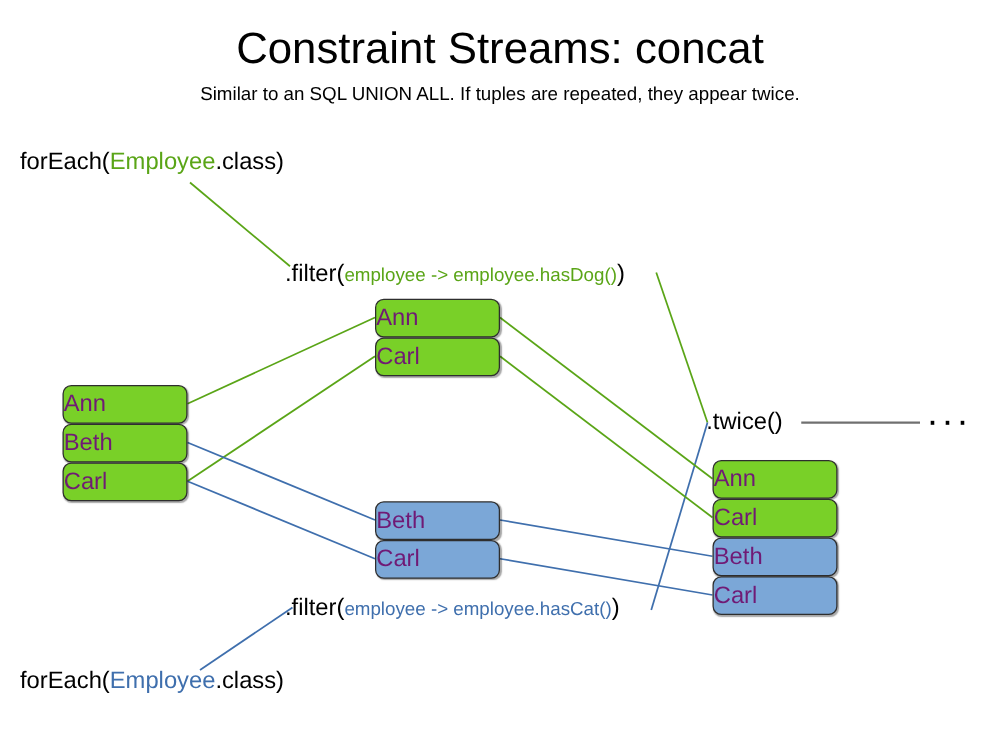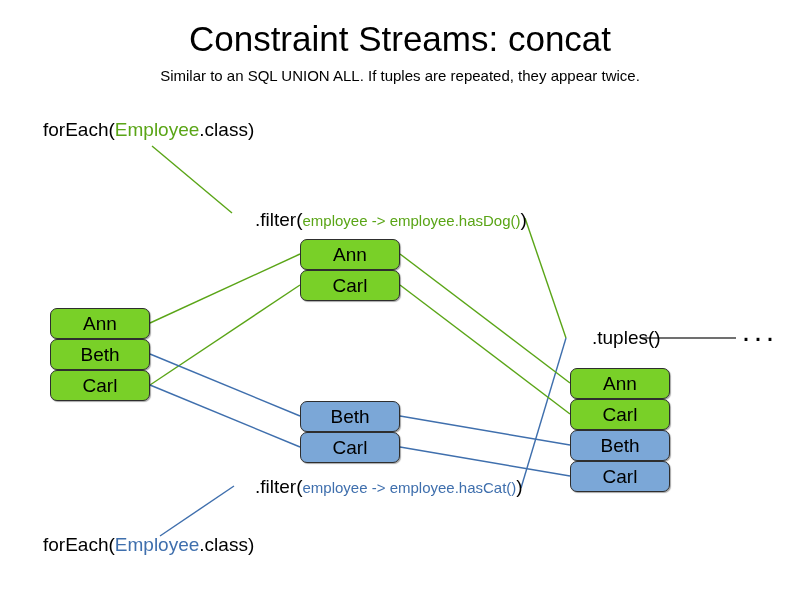--- a/index.html
+++ b/index.html
@@ -58,21 +58,20 @@
     pointer-events: none;
   }
 
   
   .code-label {
     position: absolute;
     font-size: 19px;
     line-height: 23px;
     white-space: nowrap;
     color: #000000;
-    margin-left: 27px;
   }
   .code-label .lambda {
     font-size: 15px;
   }
   .tok-green { color: #5aa517; }
   .tok-blue  { color: #3f6fad; }
 
   #lbl-foreach-top   { left: 16px;  top: 118px; }
   #lbl-filter-dog    { left: 228px; top: 208px; text-align: center; }
   #lbl-filter-cat    { left: 228px; top: 475px; text-align: center; }
@@ -95,24 +94,23 @@
 
   .tuple-box {
     position: absolute;
     width: 100px;
     height: 31px;
     box-sizing: border-box;
     border-radius: 7px;
     border: 1.6px solid #2e2e2e;
     display: flex;
     align-items: center;
-    justify-content: center;
     font-size: 19px;
     line-height: 19px;
-    color: #000000;
+    color: #701a75;
     box-shadow: 1px 1px 1px rgba(0,0,0,0.35);
   }
   .tuple-box.green { background: #79d028; }
   .tuple-box.blue  { background: #7ba7d7; }
 
   
   #grp-source  { left: 50px;  top: 308px; }
   #grp-dog     { left: 300px; top: 239px; }
   #grp-cat     { left: 300px; top: 401px; }
   #grp-out     { left: 570px; top: 368px; }
@@ -155,21 +153,21 @@
   </svg>
 
   <div class="code-label" id="lbl-foreach-top"><span>forEach(</span><span class="tok-green">Employee</span><span>.class)</span></div>
 
   <div class="code-label" id="lbl-filter-dog"><span>.filter(</span><span class="tok-green lambda">employee -&gt; employee.hasDog()</span><span>)</span></div>
 
   <div class="code-label" id="lbl-filter-cat"><span>.filter(</span><span class="tok-blue lambda">employee -&gt; employee.hasCat()</span><span>)</span></div>
 
   <div class="code-label" id="lbl-foreach-bot"><span>forEach(</span><span class="tok-blue">Employee</span><span>.class)</span></div>
 
-  <div class="code-label" id="lbl-concat">.tuples()</div>
+  <div class="code-label" id="lbl-concat">.twice()</div>
 
   <div id="ellipsis">···</div>
 
   <div class="box-group" id="grp-source">
       <div class="tuple-box green" style="top: 0px; left: 0px; z-index: 10;">
         <span>Ann</span>
       </div>
       <div class="tuple-box green" style="top: 31px; left: 0px; z-index: 11;">
         <span>Beth</span>
       </div>

